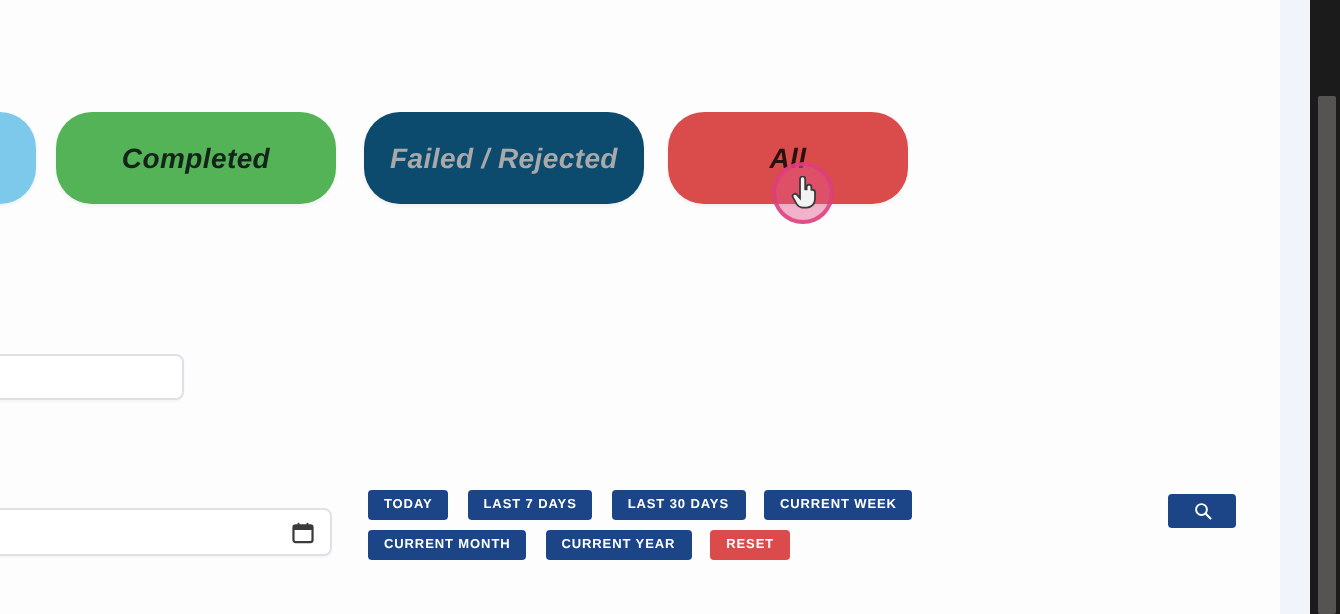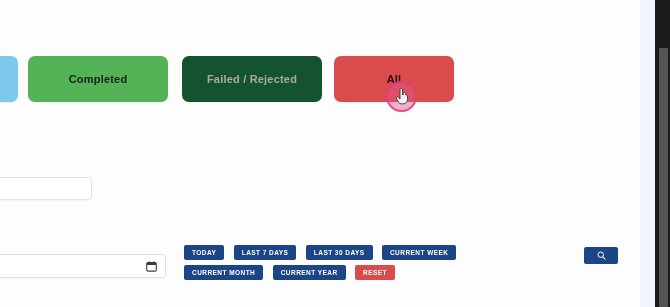--- a/index.html
+++ b/index.html
@@ -28,49 +28,50 @@
     left: 0;
     top: 56px;
     height: 46px;
     width: 670px;
   }
   .status-btn {
     position: absolute;
     top: 0;
     height: 46px;
     border: none;
-    border-radius: 7px;
-    font-size: 11px;
+    border-radius: 18px;
+    font-size: 14px;
     font-weight: bold;
     font-family: "Liberation Sans", sans-serif;
     letter-spacing: 0.2px;
     display: flex;
     align-items: center;
     justify-content: center;
     padding: 0;
     box-sizing: border-box;
     cursor: pointer;
     box-shadow: 0 1px 2px rgba(0,0,0,0.06);
+    font-style: italic;
   }
   .status-btn.pending {
     left: -122px;
     width: 140px;
     background: #7cc9ec;
     color: #1d2b33;
   }
   .status-btn.completed {
     left: 28px;
     width: 140px;
     background: #54b257;
     color: #14241a;
   }
   .status-btn.failed {
     left: 182px;
     width: 140px;
-    background: #14532d;
+    background: #0c4a6e;
     color: #a9a9a9;
     font-weight: bold;
   }
   .status-btn.all {
     left: 334px;
     width: 120px;
     background: #da4b4b;
     color: #2a1010;
   }
 

